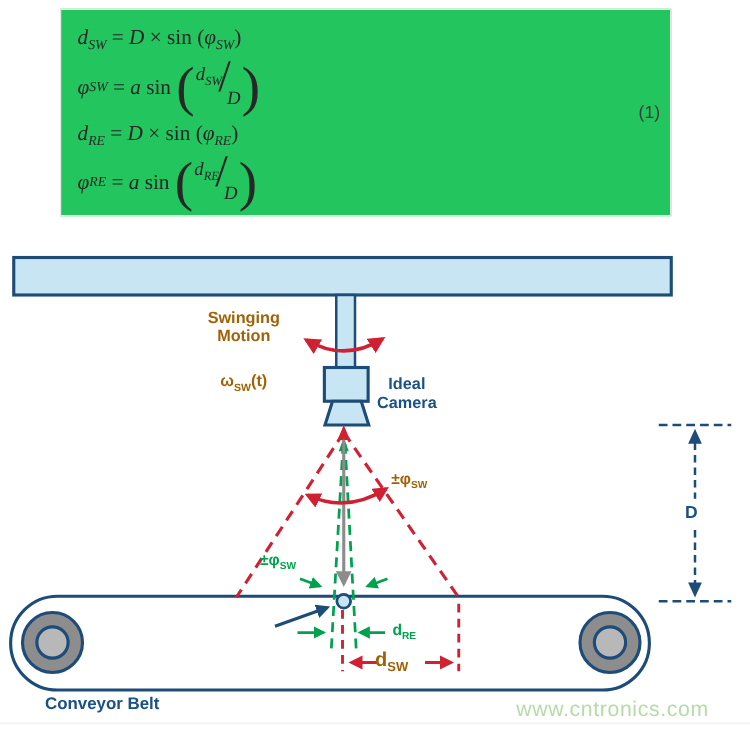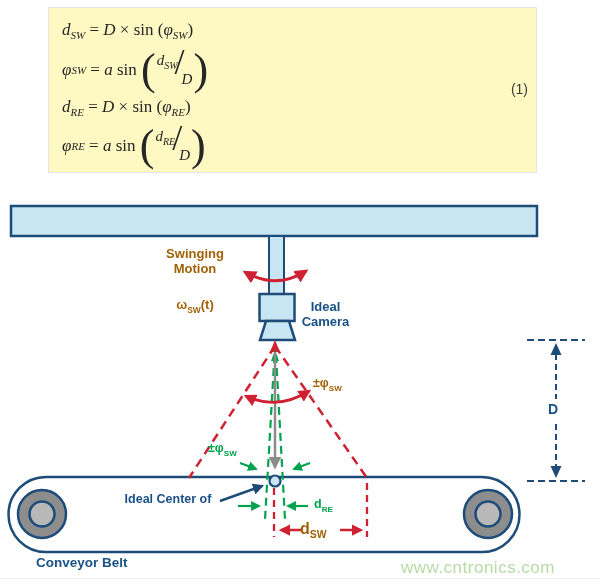--- a/index.html
+++ b/index.html
@@ -3,21 +3,21 @@
 <meta charset="utf-8">
 <style>
   html,body{margin:0;padding:0;}
   body{
     width:600px;height:587px;position:relative;overflow:hidden;
     background:#ffffff;font-family:"Liberation Sans",sans-serif;
   }
   
   .eq-box{
     position:absolute;left:48px;top:7px;width:489px;height:166px;
-    border:1px solid #e5e5e8;background:#fef9c3;box-sizing:border-box;
+    border:1px solid #e5e5e8;background:#22c55e;box-sizing:border-box;
   }
   .eqline{
     position:absolute;left:13px;white-space:nowrap;
     font-family:"Liberation Serif",serif;font-style:italic;
     font-size:17px;color:#262626;
   }
   .eqline span,.eqline sub{white-space:pre;}
   .eqline sub{font-size:11px;font-style:italic;}
   .up{font-style:normal;}
   .eqtall{display:flex;align-items:center;height:50px;}
@@ -32,21 +32,21 @@
     font-family:"Liberation Sans",sans-serif;
   }
   
   .lbl{position:absolute;font-weight:700;line-height:15px;}
   .lbl sub{font-size:0.65em;font-weight:700;}
   .red{color:#a16207;}
   .green{color:#00a24e;}
   .navy{color:#1a5186;}
   .center{text-align:center;}
   .watermark{
-    position:absolute;left:401px;top:558px;width:152px;text-align:right;
+    position:absolute;left:413px;top:558px;width:152px;text-align:right;
     color:#b6dba7;font-size:17px;font-weight:400;letter-spacing:0.5px;
   }
   .bottom-hairline{
     position:absolute;left:0;top:578px;width:600px;height:1px;background:#ededed;
   }
   svg{position:absolute;left:0;top:195px;}
 </style>
 </head>
 <body>
 
@@ -159,21 +159,20 @@
 
 <div class="lbl red" style="left:313px;top:376px;font-size:12.5px;">
   <span>±φ</span><sub>SW</sub>
 </div>
 
 <div class="lbl green" style="left:208px;top:441px;font-size:12.5px;">
   <span>±φ</span><sub>SW</sub>
 </div>
 
 <div class="lbl navy center" style="left:93px;top:492px;width:150px;font-size:12.5px;">
-  <div>Ideal Center of</div>
 </div>
 
 <div class="lbl green" style="left:314px;top:497px;font-size:12.5px;">
   <span>d</span><sub>RE</sub>
 </div>
 
 <div class="lbl red" style="left:300px;top:521px;font-size:16px;">
   <span>d</span><sub>SW</sub>
 </div>
 

